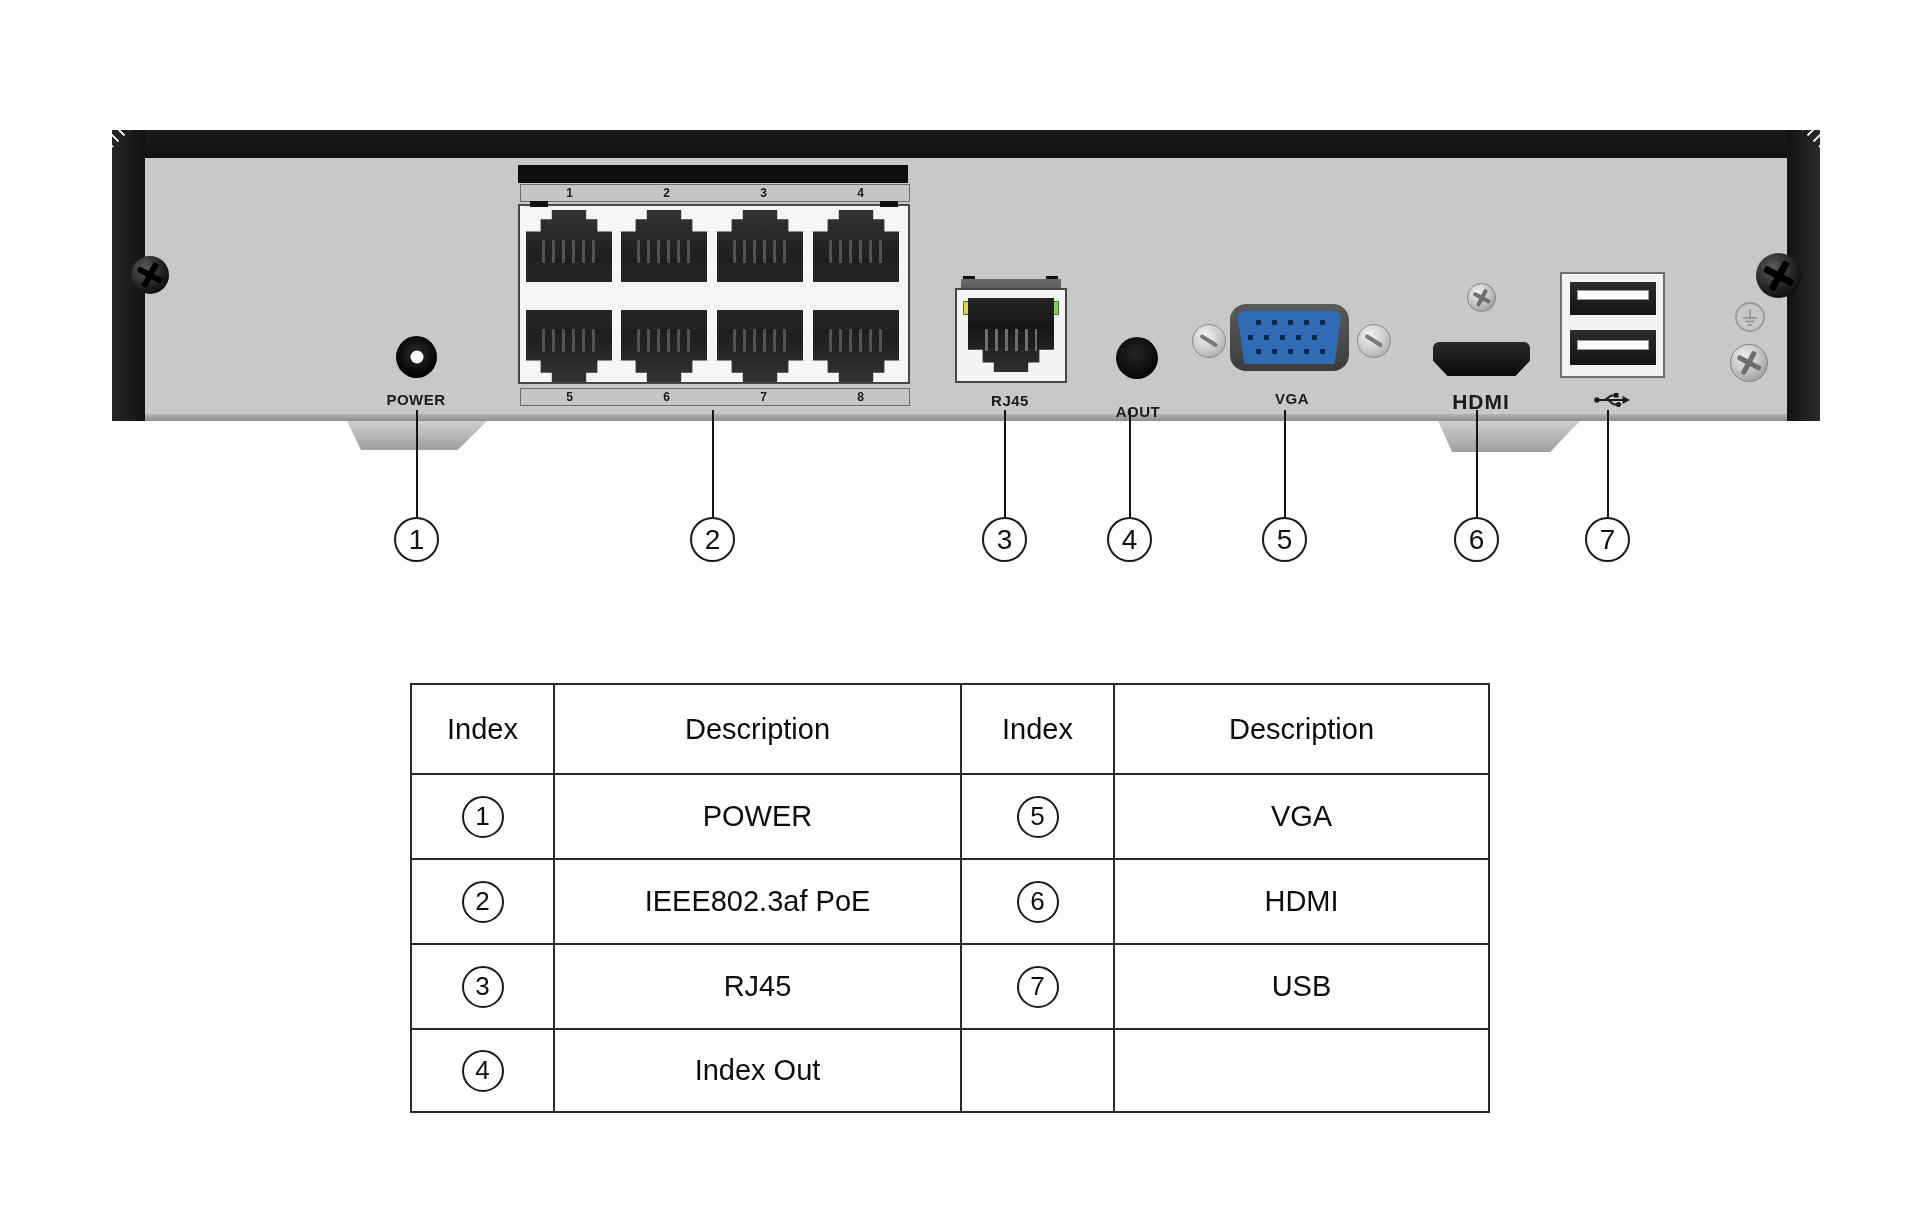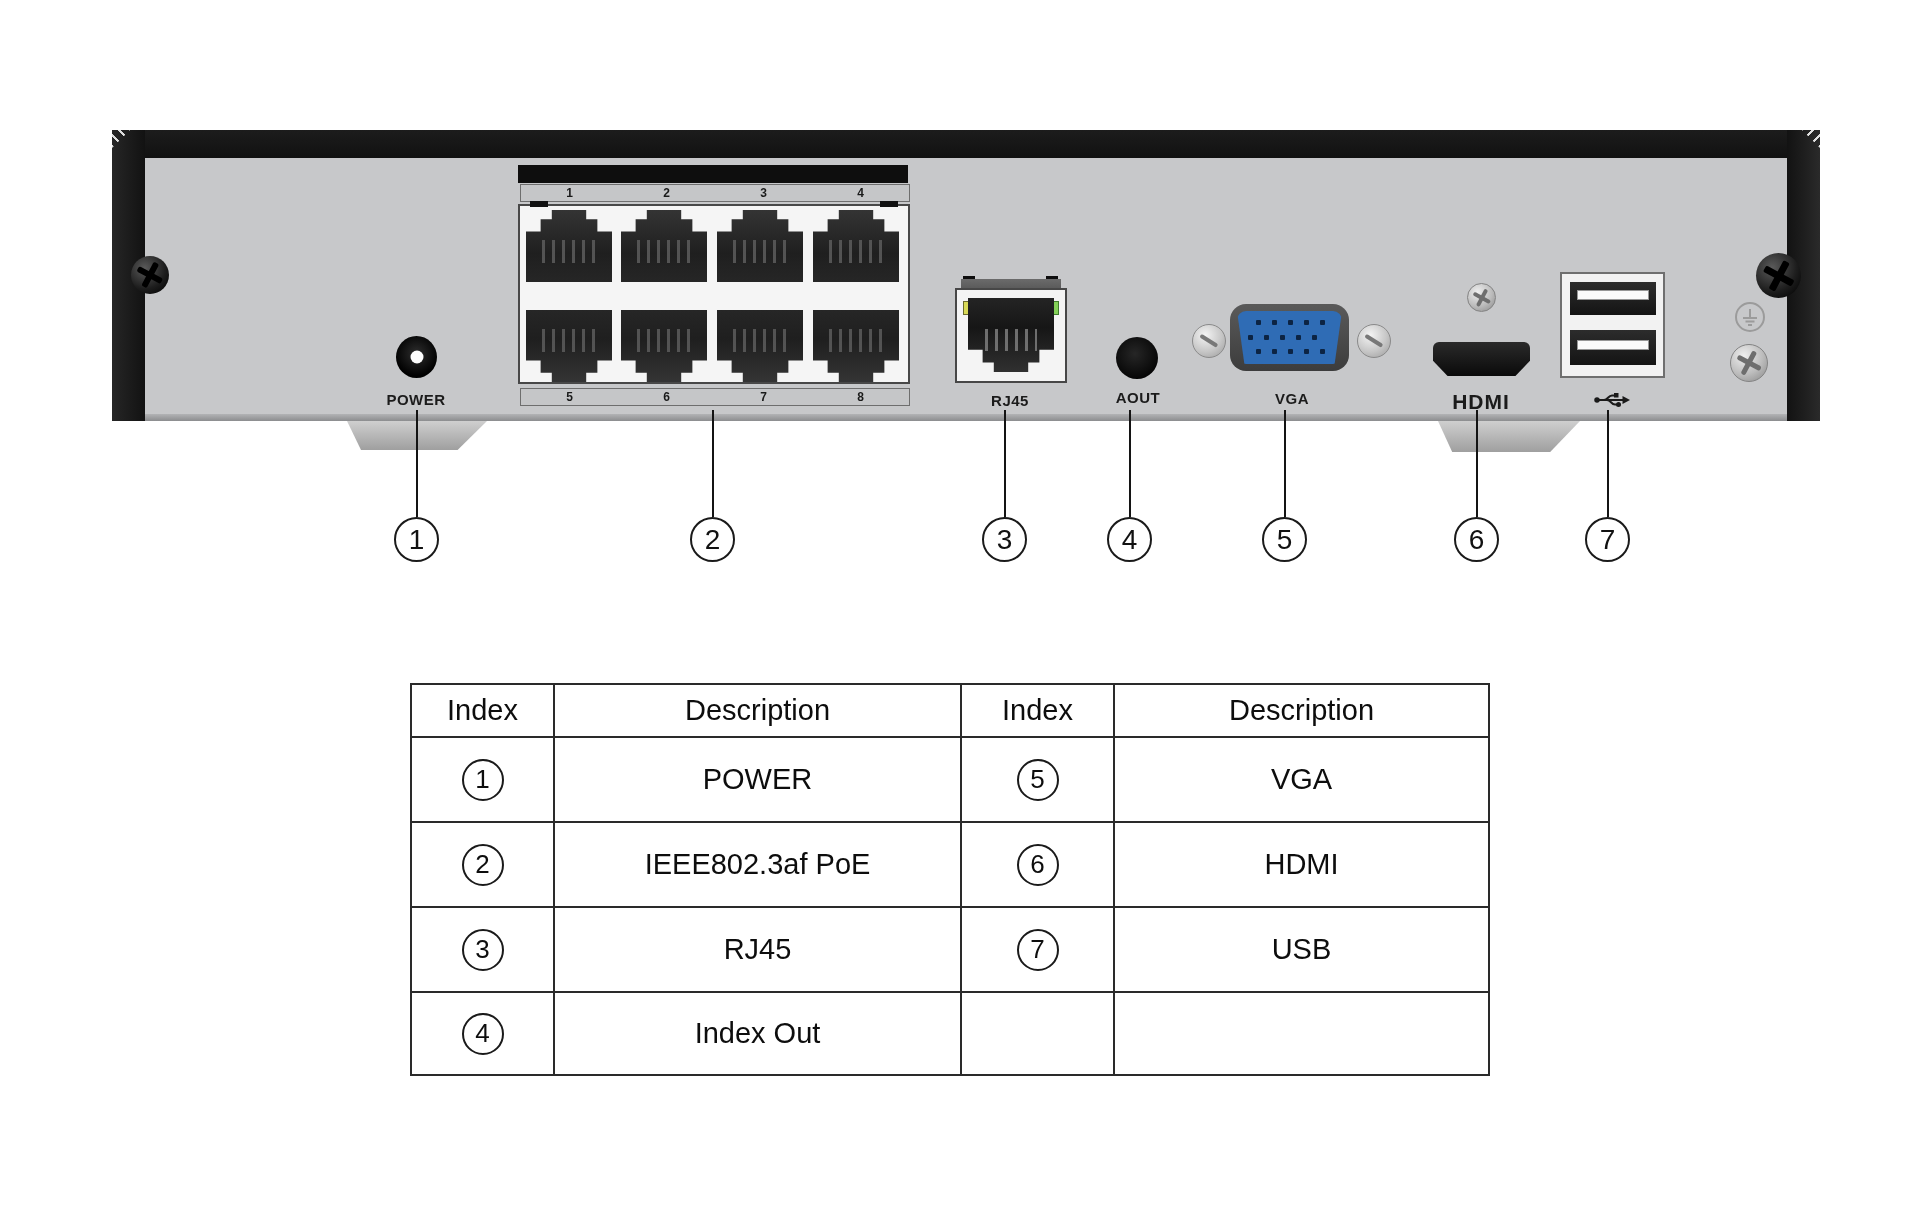--- a/index.html
+++ b/index.html
@@ -67,21 +67,21 @@
   .led.g{left:1033px;top:301px;background:var(--led-green,#84d158);border-color:#3f7d2c;}
   #rj45-jack{left:968px;top:298px;width:86px;height:74px;transform:scaleY(-1);
              background:linear-gradient(180deg,#303030,#161616 60%,#242424);
              clip-path:polygon(30% 0%,70% 0%,70% 13%,83% 13%,83% 30%,100% 30%,100% 100%,0% 100%,0% 30%,17% 30%,17% 13%,30% 13%);}
   #rj45-jack .pins{position:absolute;left:20%;width:60%;top:28%;height:30%;
                    background:repeating-linear-gradient(90deg,#777 0 3px,transparent 3px 10px);opacity:.9;}
   #rj45-label{left:960px;top:392px;width:100px;}
 
   
   #aout-circle{left:1116px;top:337px;width:42px;height:42px;border-radius:50%;background:radial-gradient(circle at 45% 40%,#262626,#050505 75%);}
-  #aout-label{left:1088px;top:389px;width:100px;}
+  #aout-label{left:1088px;top:403px;width:100px;}
 
   
   #vga-outer{left:1230px;top:304px;width:119px;height:67px;border-radius:16px;
              background:linear-gradient(180deg,#5a5a5a,#3c3c3c);}
   #vga-face{left:1237px;top:311px;width:105px;height:53px;border-radius:9px;
             background:var(--vga-blue,#2f6cb5);clip-path:polygon(0 0,100% 0,93% 100%,7% 100%);}
   .vga-pins{left:1249px;top:320px;width:82px;height:34px;display:flex;flex-direction:column;justify-content:space-between;}
   .vga-row{display:flex;justify-content:center;gap:11px;}
   .vga-row.mid{transform:translateX(-8px);}
   .vga-dot{width:5px;height:5px;background:#0c2444;border-radius:1px;}
@@ -111,21 +111,21 @@
 
   
   .lead{width:2px;top:410px;height:107px;background:#141414;}
   .callout{top:517px;width:45px;height:45px;border:2px solid #1a1a1a;border-radius:50%;background:#fff;
            display:flex;align-items:center;justify-content:center;font-size:28px;color:#111;box-sizing:border-box;}
 
   
   .legend{left:410px;top:683px;width:1078px;border-collapse:collapse;table-layout:fixed;position:absolute;}
   .legend td,.legend th{border:2px solid #2a2a2a;text-align:center;vertical-align:middle;
            font-size:29px;font-weight:normal;color:#0d0d0d;padding:0;}
-  .r-head{height:53px;} .r-data{height:85px;} .r-last{height:83px;}
+  .r-head{height:90px;} .r-data{height:85px;} .r-last{height:83px;}
   .tcircle{display:inline-flex;width:42px;height:42px;border:2px solid #1a1a1a;border-radius:50%;
            align-items:center;justify-content:center;font-size:26px;box-sizing:border-box;}
 </style>
 </head>
 <body>
 
 <div class="stage">
 
   <div>
     <div class="abs top-bar"></div>

